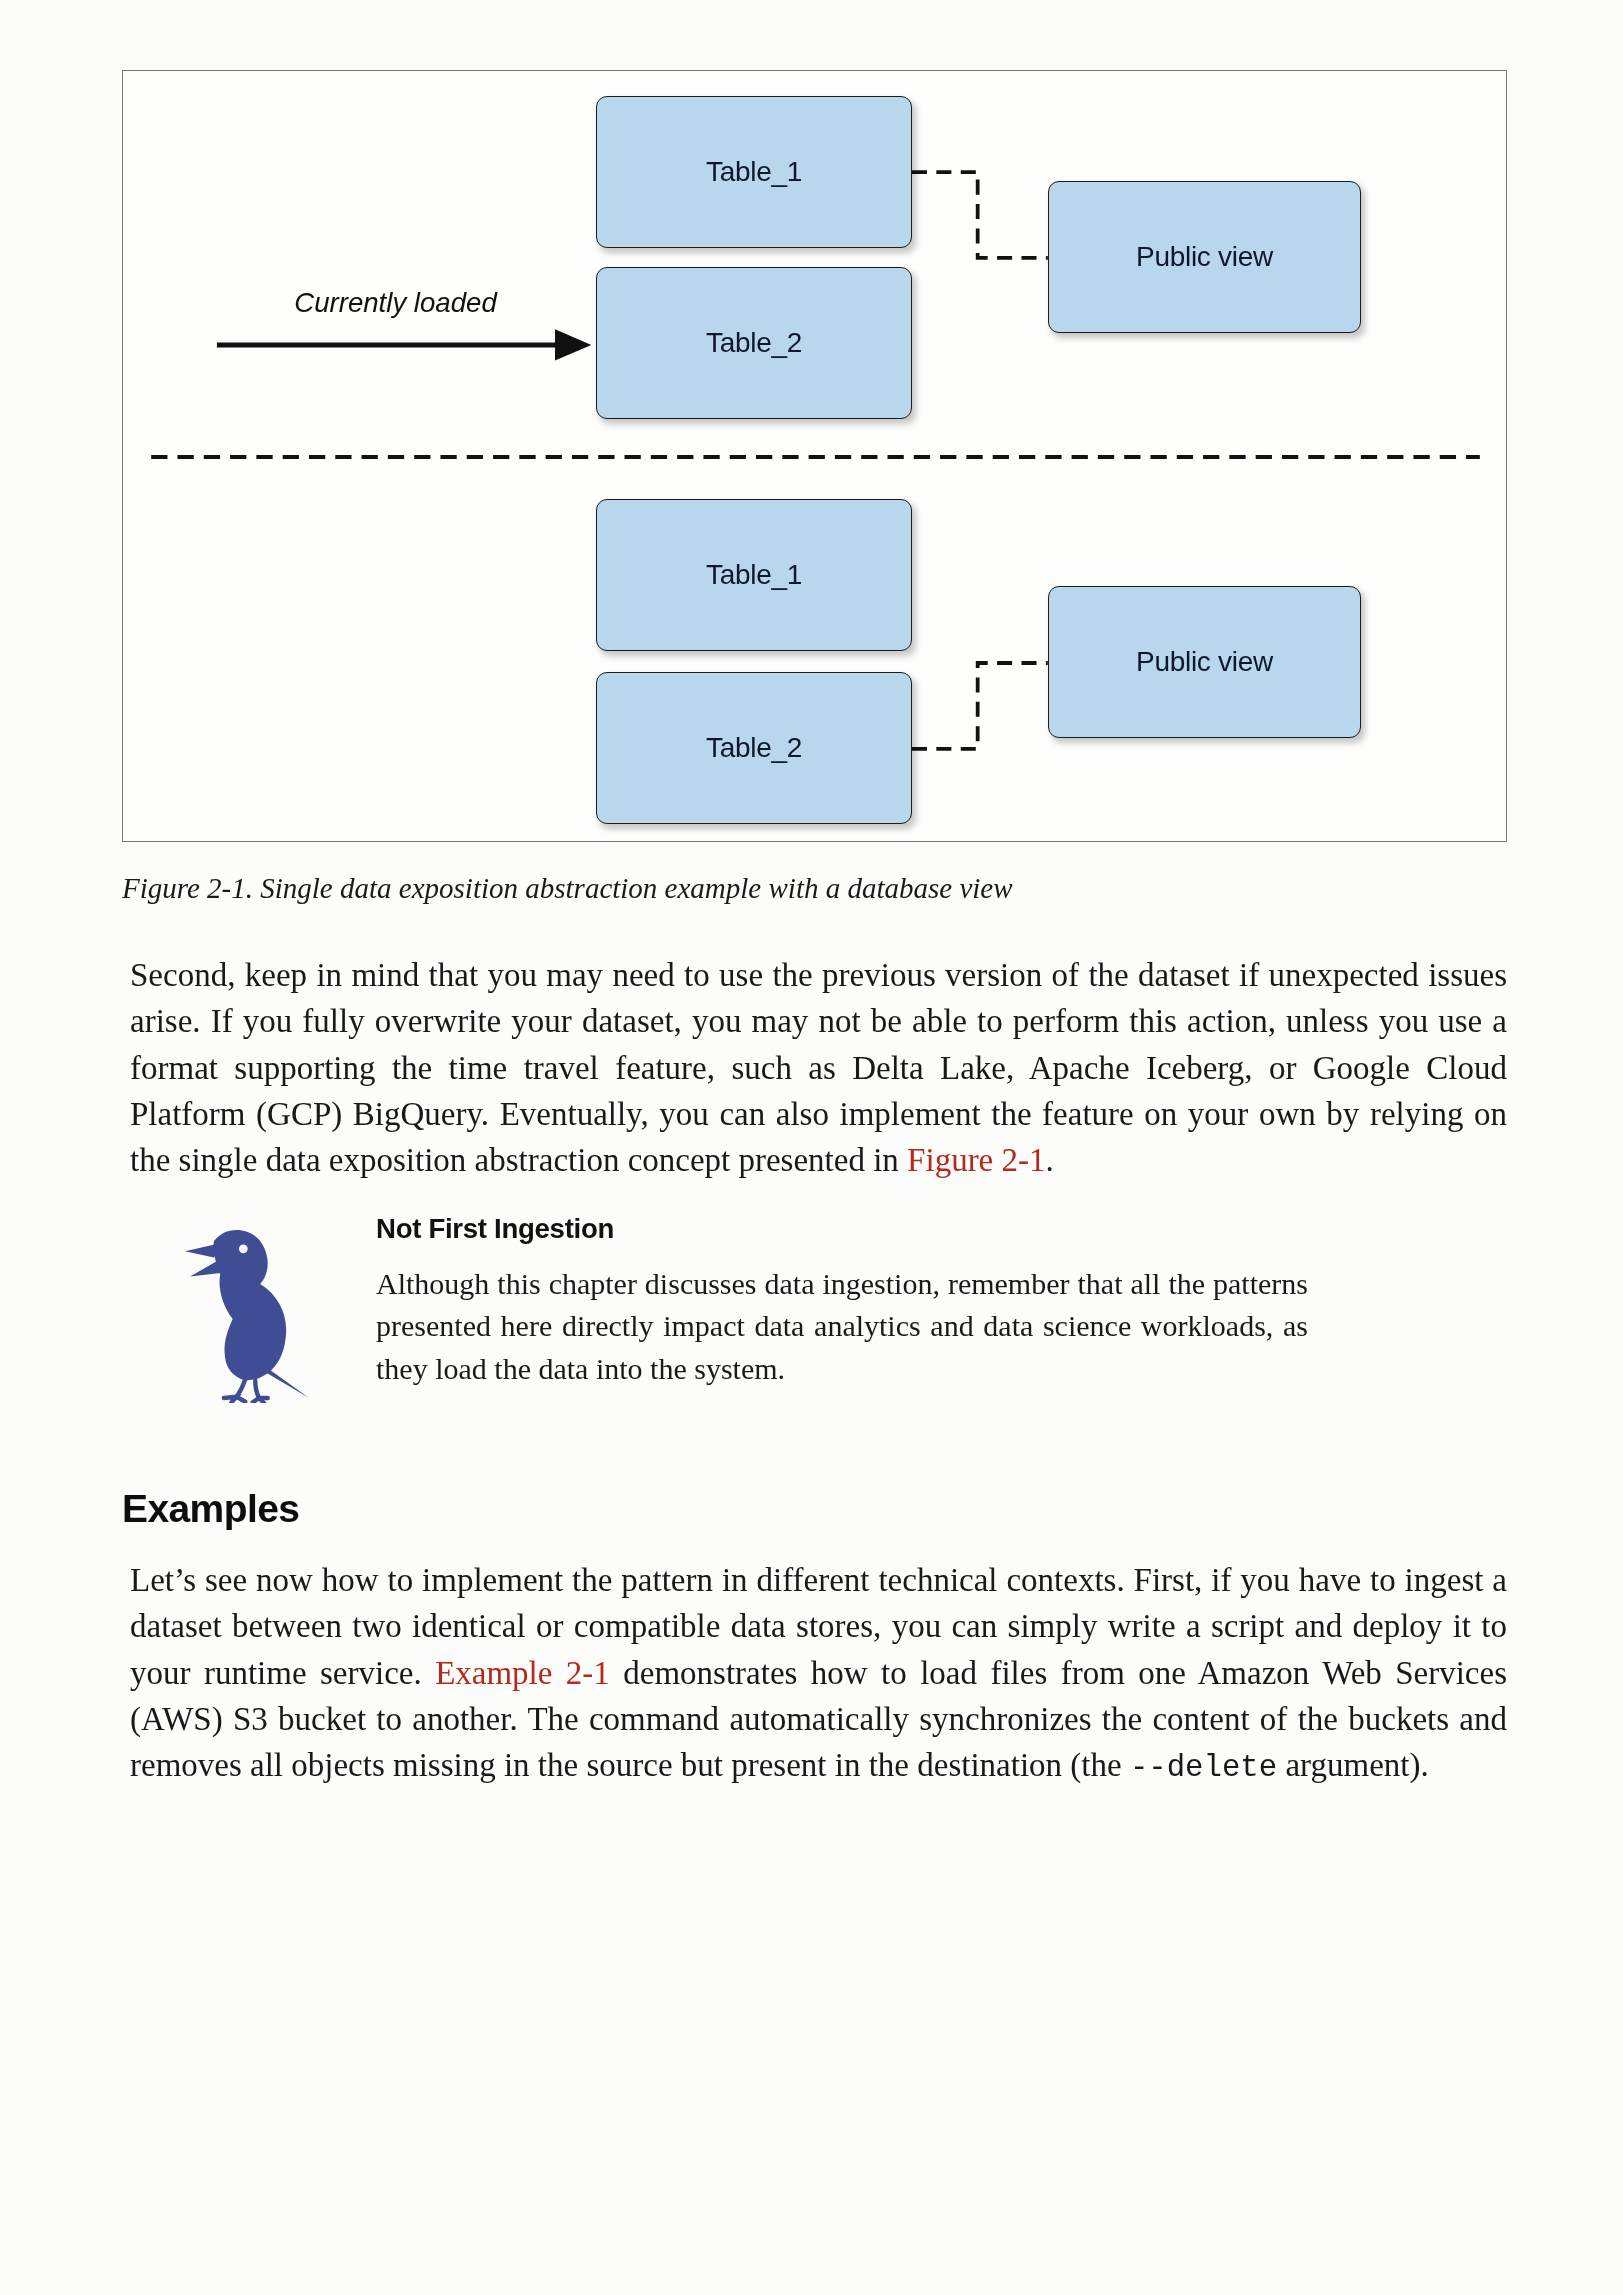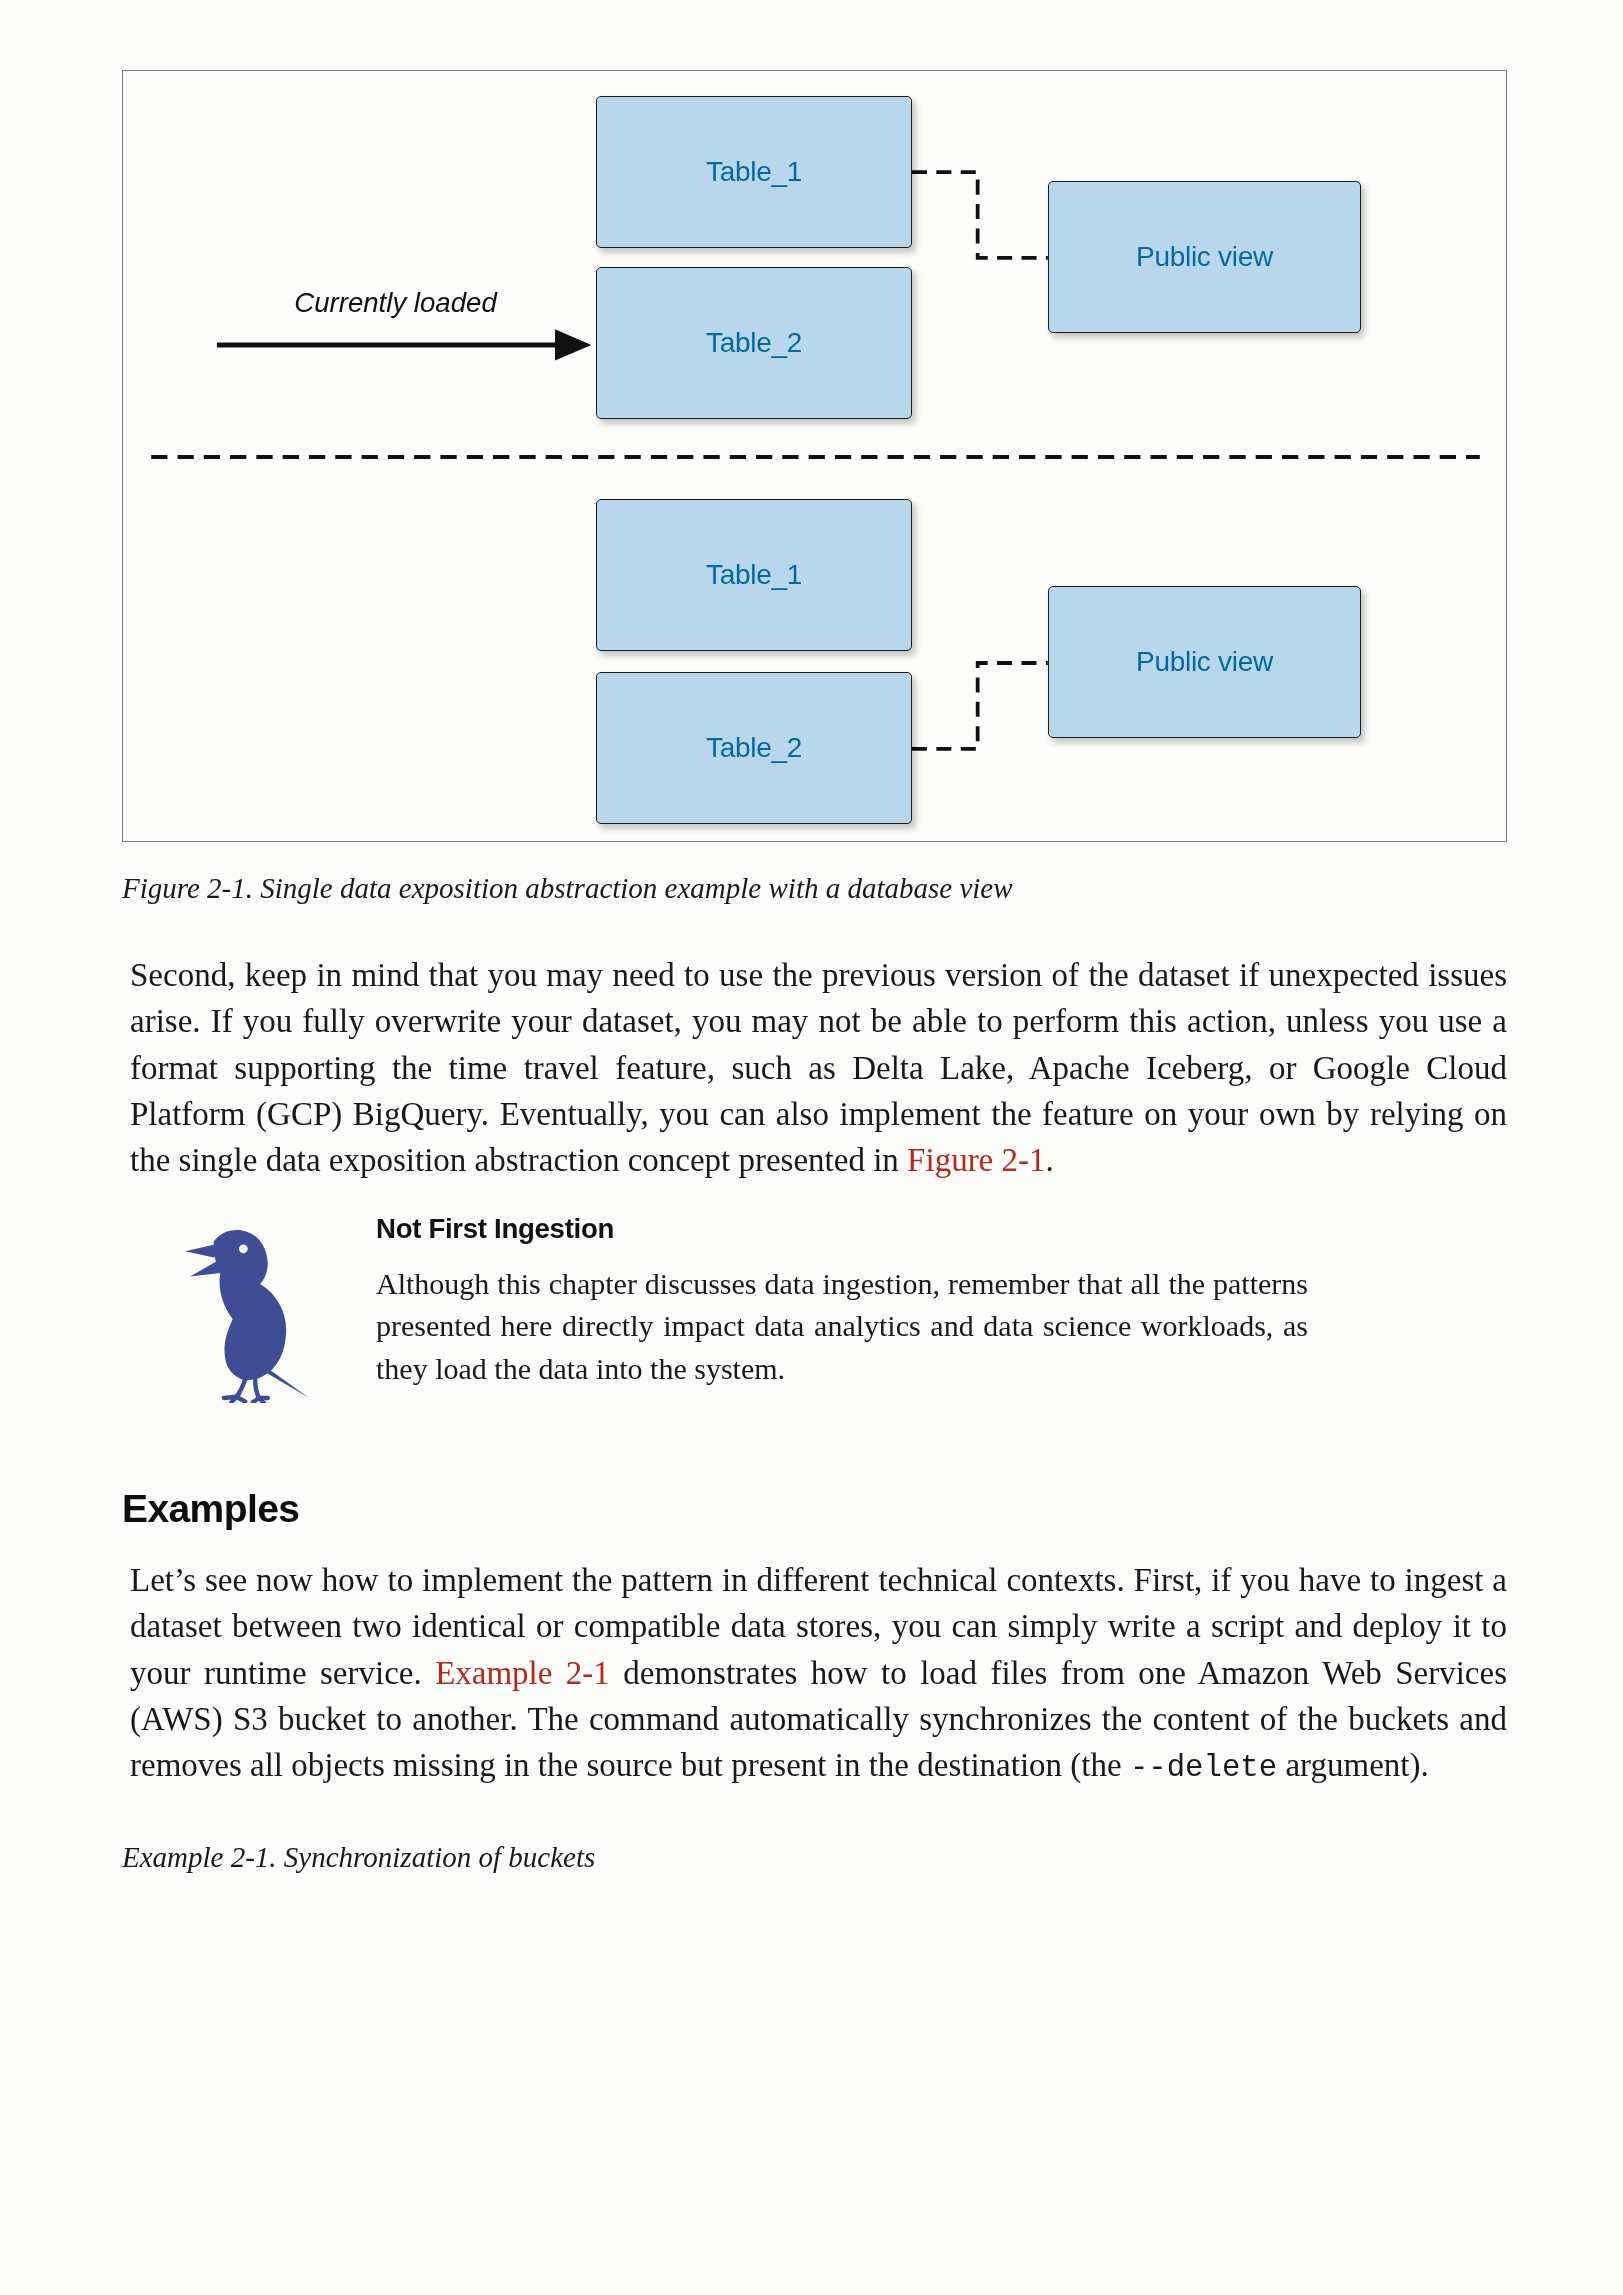--- a/index.html
+++ b/index.html
@@ -20,25 +20,25 @@
     position:relative;
     width:1385px; height:772px;
     border:1.3px solid #7a7a7a;
     background:#fdfdfc;
   }
   .tbox {
     position:absolute;
     width:316px; height:152px;
     background:var(--box-blue, #b9d7ec);
     border:1.9px solid #1c1c1c;
-    border-radius:5px;
+    border-radius:11px;
     display:flex; align-items:center; justify-content:center;
     font-family:"Liberation Sans", sans-serif;
     font-size:28px; font-weight:500; letter-spacing:-0.3px;
-    color:#0369a1;
+    color:#0f172a;
     box-shadow:3.8px 4.4px 6.3px rgba(0,0,0,0.22);
   }
   #t1-top { left:473px; top:25px; }
   #t2-top { left:473px; top:196px; }
   #pv-top { left:925px; top:110px; width:313px; }
   #t1-bot { left:473px; top:428px; }
   #t2-bot { left:473px; top:601px; }
   #pv-bot { left:925px; top:515px; width:313px; }
   .overlay { position:absolute; inset:0; width:1385px; height:772px; pointer-events:none; }
   .arrow-label {
@@ -167,19 +167,18 @@
       <div class="note-content">
         <h3 class="note-title">Not First Ingestion</h3>
         <p class="note-body">Although this chapter discusses data ingestion, remember that all the patterns presented here directly impact data analytics and data science workloads, as they load the data into the system.</p>
       </div>
     </aside>
 
     <h2 class="section-heading">Examples</h2>
 
     <p class="body-para"><span>Let’s see now how to implement the pattern in different technical contexts. First, if you have to ingest a dataset between two identical or compatible data stores, you can simply write a script and deploy it to your runtime service. </span><a class="xref">Example 2-1</a><span> demonstrates how to load files from one Amazon Web Services (AWS) S3 bucket to another. The command automatically synchronizes the content of the buckets and removes all objects missing in the source but present in the destination (the </span><span class="inline-code">--delete</span><span> argument).</span></p>
 
-    <p class="example-caption">Example 2-1. Synchronization of buckets</p>
 
 
   </div>
 
 </div>
 
 
 </body></html>

